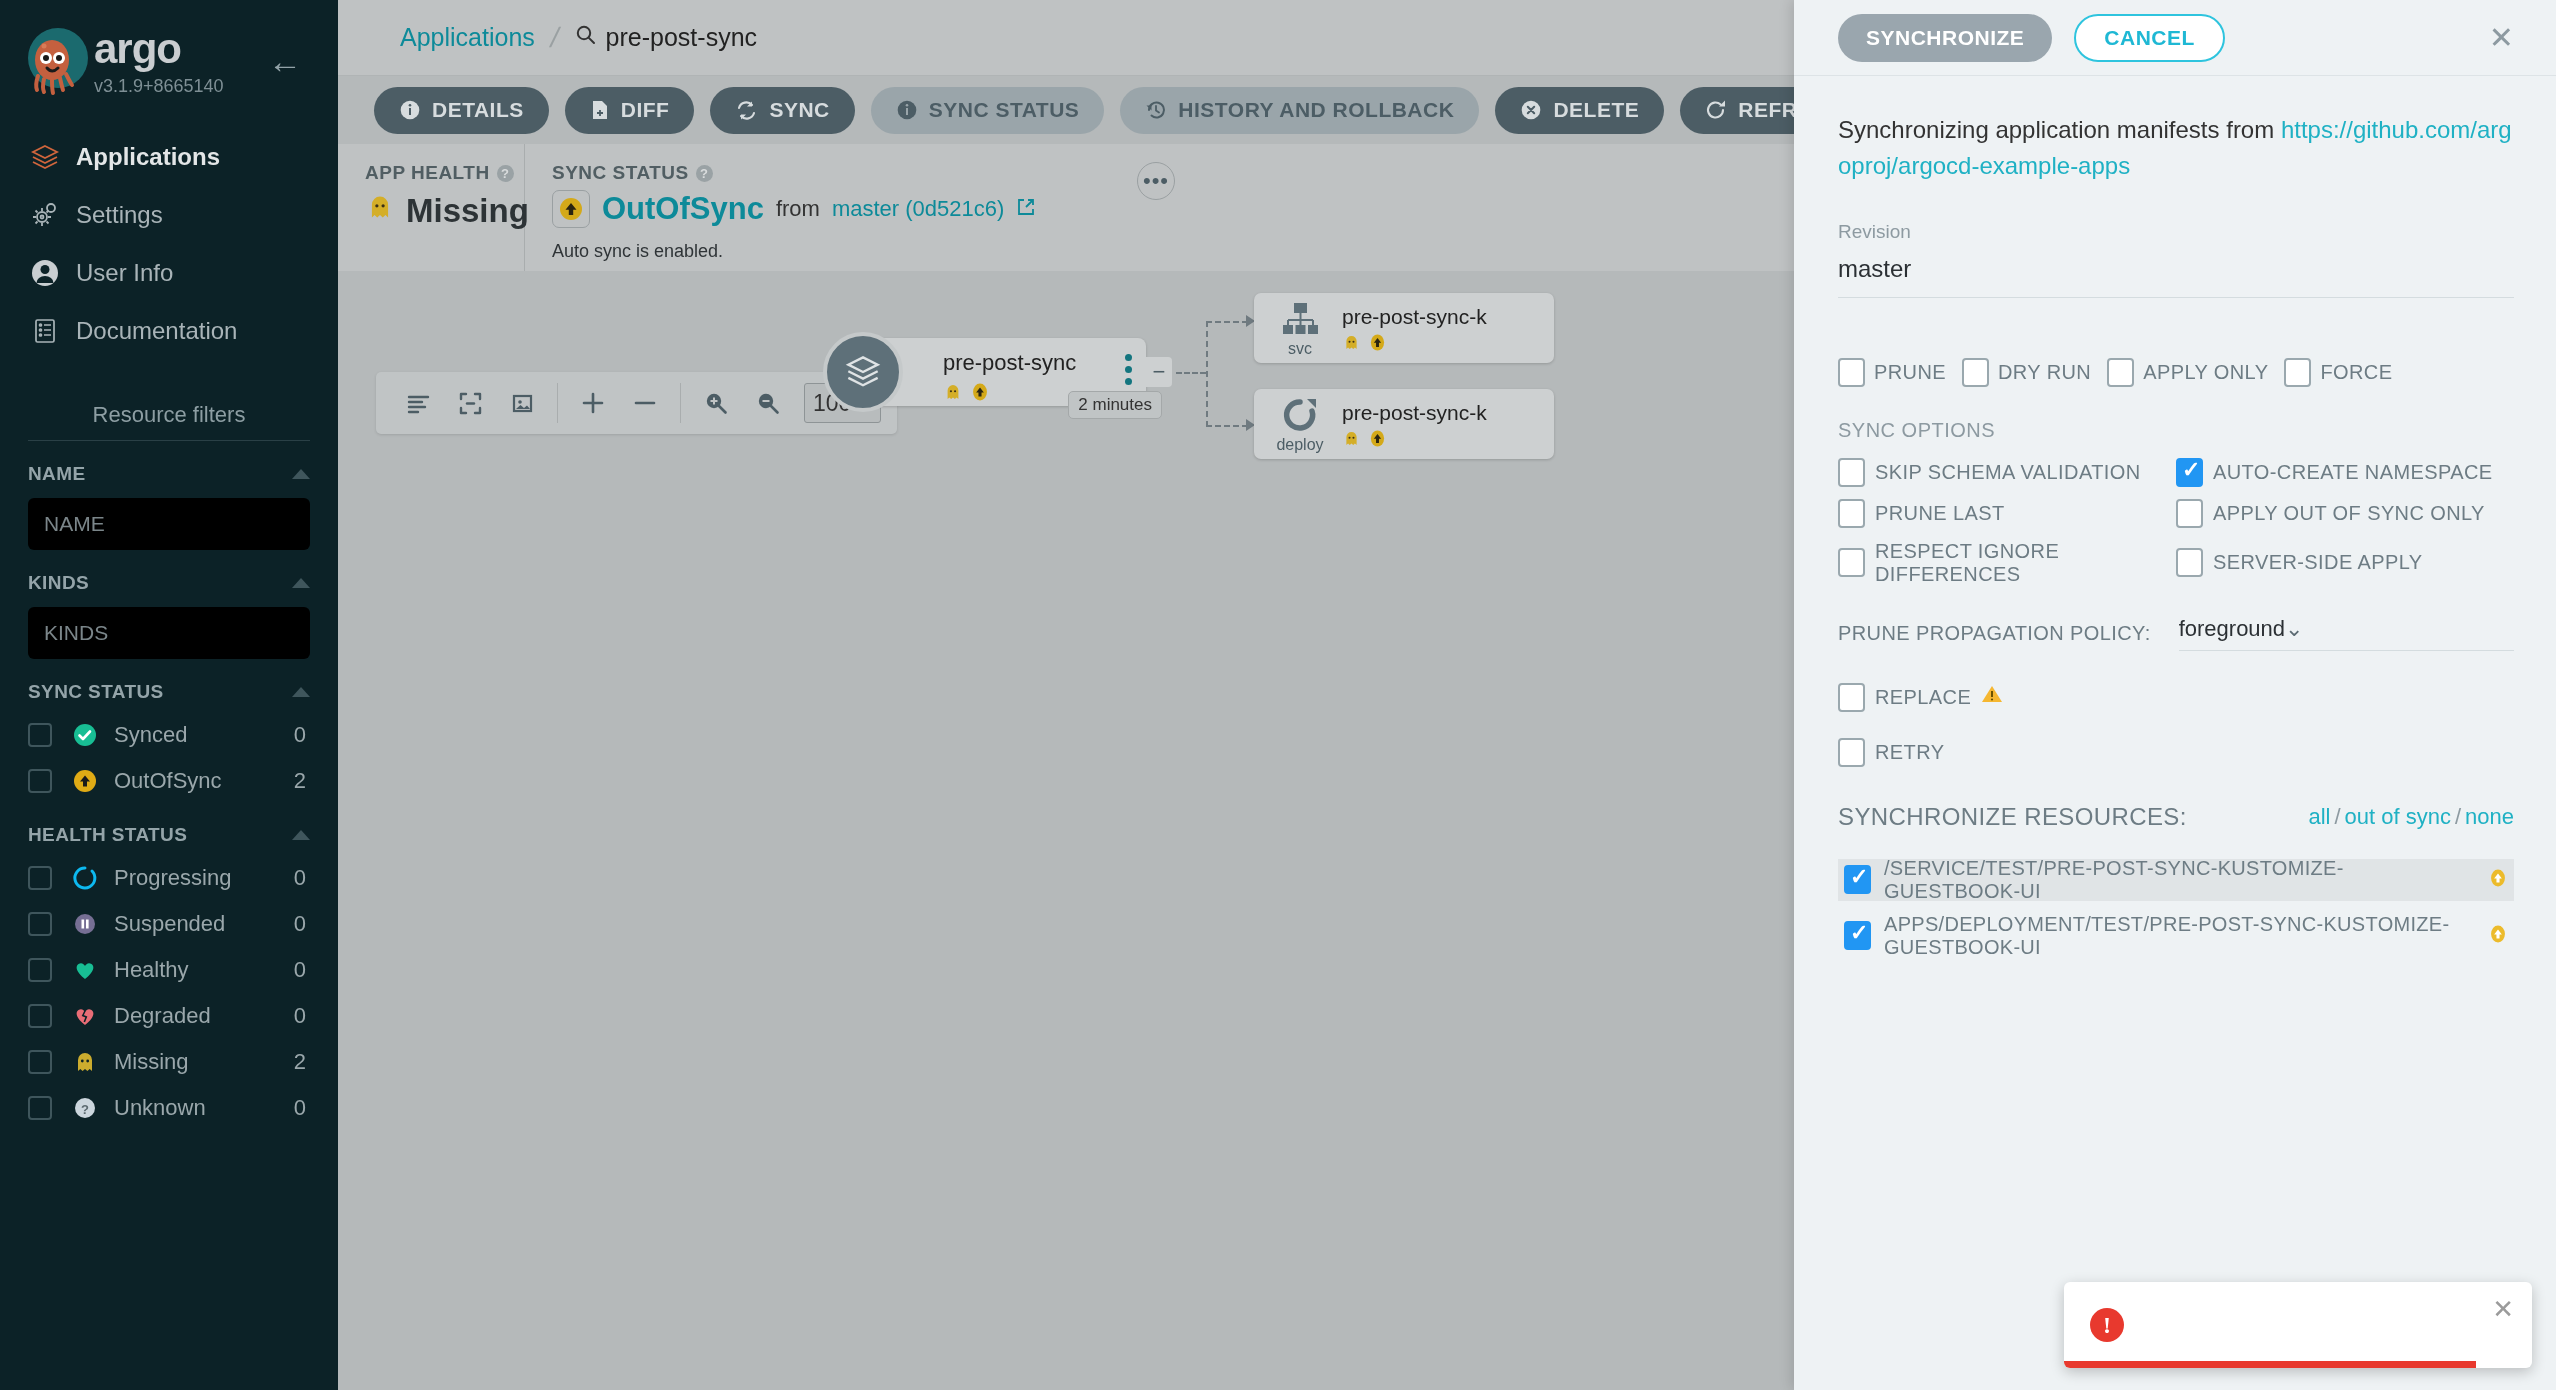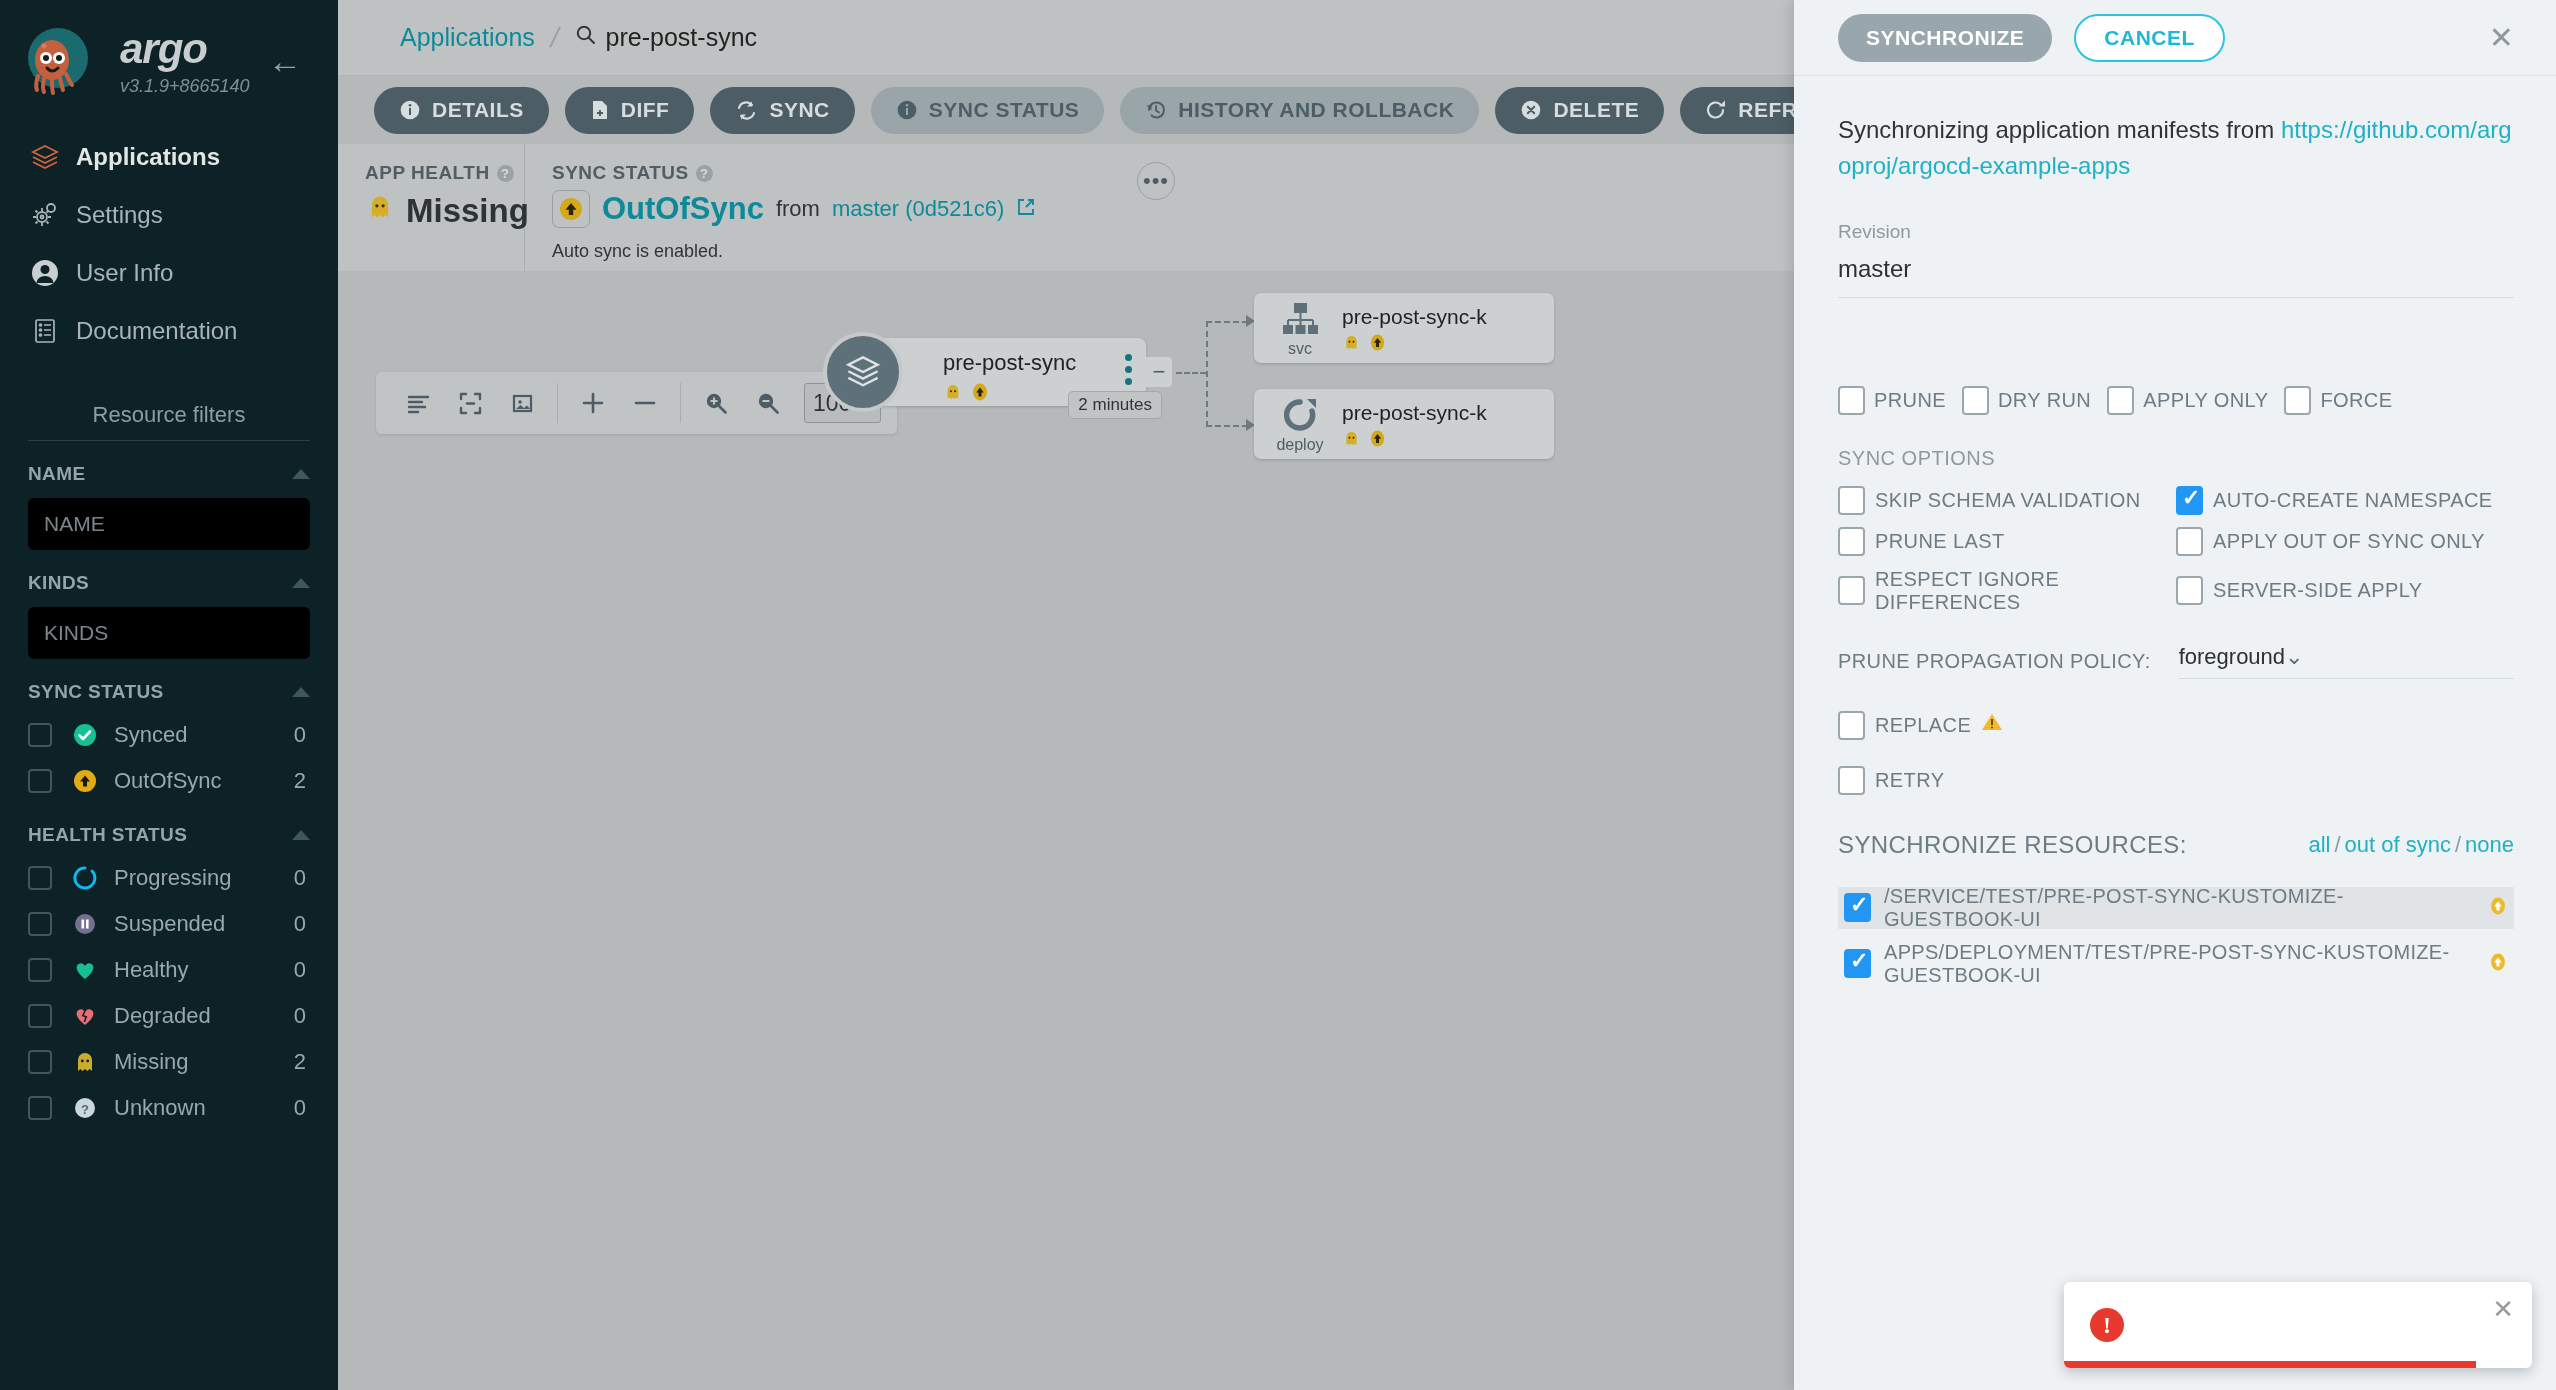--- a/index.html
+++ b/index.html
@@ -14,21 +14,21 @@
   
   .sidebar {
     width: 338px; height: 1390px; background: #0c2227;
     flex: 0 0 338px; position: relative; color: #8fa0a5;
   }
   .sb-brand { display: flex; align-items: center; padding: 26px 0 0 22px; position: relative; }
   .sb-logo { width: 72px; height: 72px; position: relative; flex: 0 0 72px; }
   .sb-logo .circ { position: absolute; left: 6px; top: 2px; width: 60px; height: 60px;
       border-radius: 50%; background: #1b6a6e; }
   .sb-logo svg { position: absolute; left: 0; top: 0; }
-  .sb-brandtext { margin-left: 26px; font-style: italic; }
+  .sb-brandtext { margin-left: 0; }
   .sb-name { font-size: 42px; font-weight: 700; color: #c9cdd0; letter-spacing: -1px; line-height: 1; }
   .sb-ver { font-size: 18px; color: #7e8f95; margin-top: 6px; }
   .sb-collapse { position: absolute; right: 36px; top: 44px; font-size: 34px; color: #93a3a8; line-height: 1; cursor: pointer; }
 
   .sb-nav { margin-top: 30px; }
   .sb-item { display: flex; align-items: center; height: 58px; padding-left: 30px; cursor: pointer; }
   .sb-item .ico { width: 46px; flex: 0 0 46px; display: flex; align-items: center; justify-content: flex-start; }
   .sb-item .lbl { font-size: 24px; color: #a9b4b8; }
   .sb-item.active .lbl { color: #e3e6e7; font-weight: 700; }
 
@@ -138,21 +138,21 @@
   .p-field { margin-top: 36px; }
   .p-flabel { font-size: 19px; color: #8d9aa1; }
   .p-fval { font-size: 24px; color: #2b3034; padding: 12px 0 14px 0; border-bottom: 1px solid #d4dcdf; }
 
   .cbrow { display: flex; align-items: center; gap: 10px; }
   .cb { width: 27px; height: 29px; border: 2px solid #9aa8ae; border-radius: 4px; background: #fff; flex: 0 0 27px; cursor: pointer; }
   .cb.on { background: #2196f3; border-color: #2196f3; position: relative; }
   .cb.on::after { content: "✓"; position: absolute; left: 4px; top: -3px; color: #fff; font-size: 22px; font-weight: 700; }
   .cb-lbl { font-size: 20px; color: #6d7c84; letter-spacing: .4px; }
 
-  .opts-inline { display: flex; align-items: center; gap: 10px; margin-top: 88px; }
+  .opts-inline { display: flex; align-items: center; gap: 10px; margin-top: 60px; }
   .opts-inline .cbrow { gap: 9px; margin-right: 6px; }
 
   .p-sec-title { font-size: 20px; color: #8d9aa1; letter-spacing: .5px; margin-top: 32px; }
   .opts-grid { display: grid; grid-template-columns: 1fr 1fr; row-gap: 12px; margin-top: 16px; }
 
   .pp-row { display: flex; align-items: center; margin-top: 30px; }
   .pp-label { font-size: 20px; color: #6d7c84; letter-spacing: .4px; }
   .pp-select { flex: 1; margin-left: 28px; border-bottom: 1px solid #d4dcdf; display: flex; align-items: center;
       padding-bottom: 8px; cursor: pointer; }
   .pp-val { font-size: 22px; color: #2b3034; }

